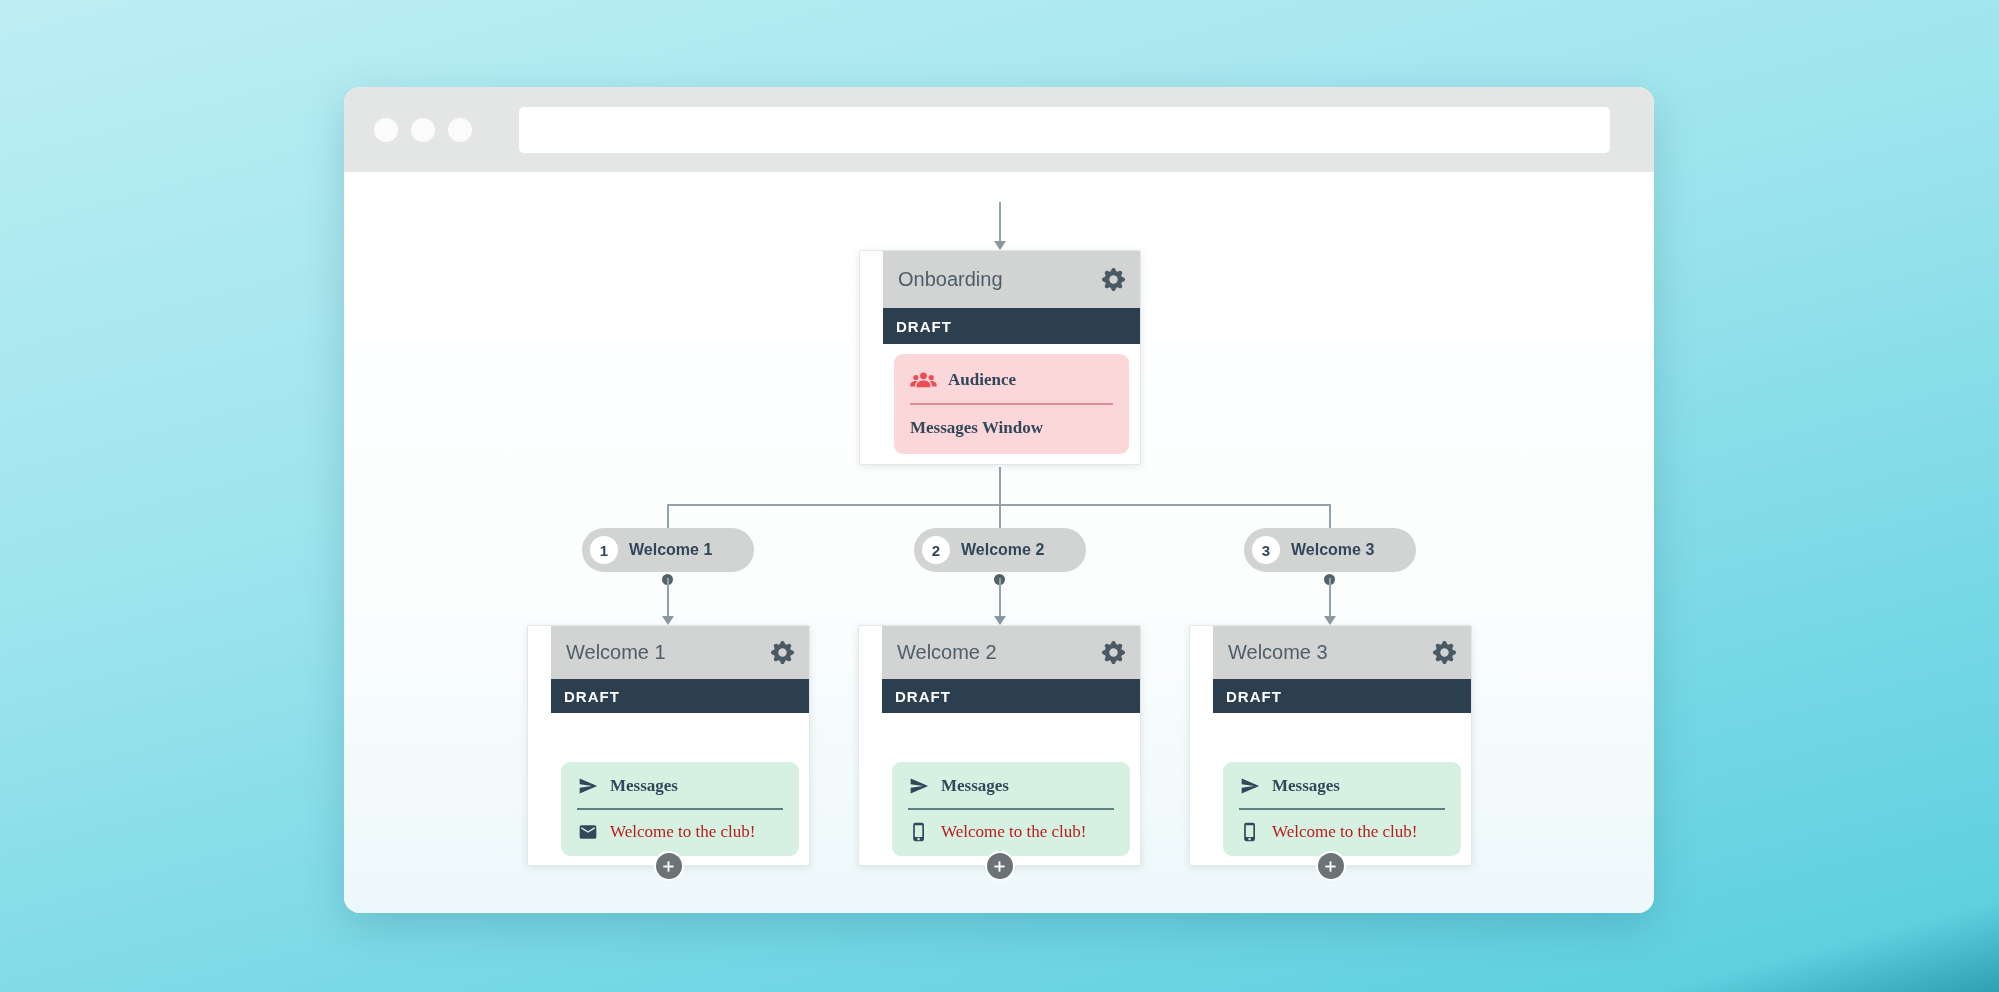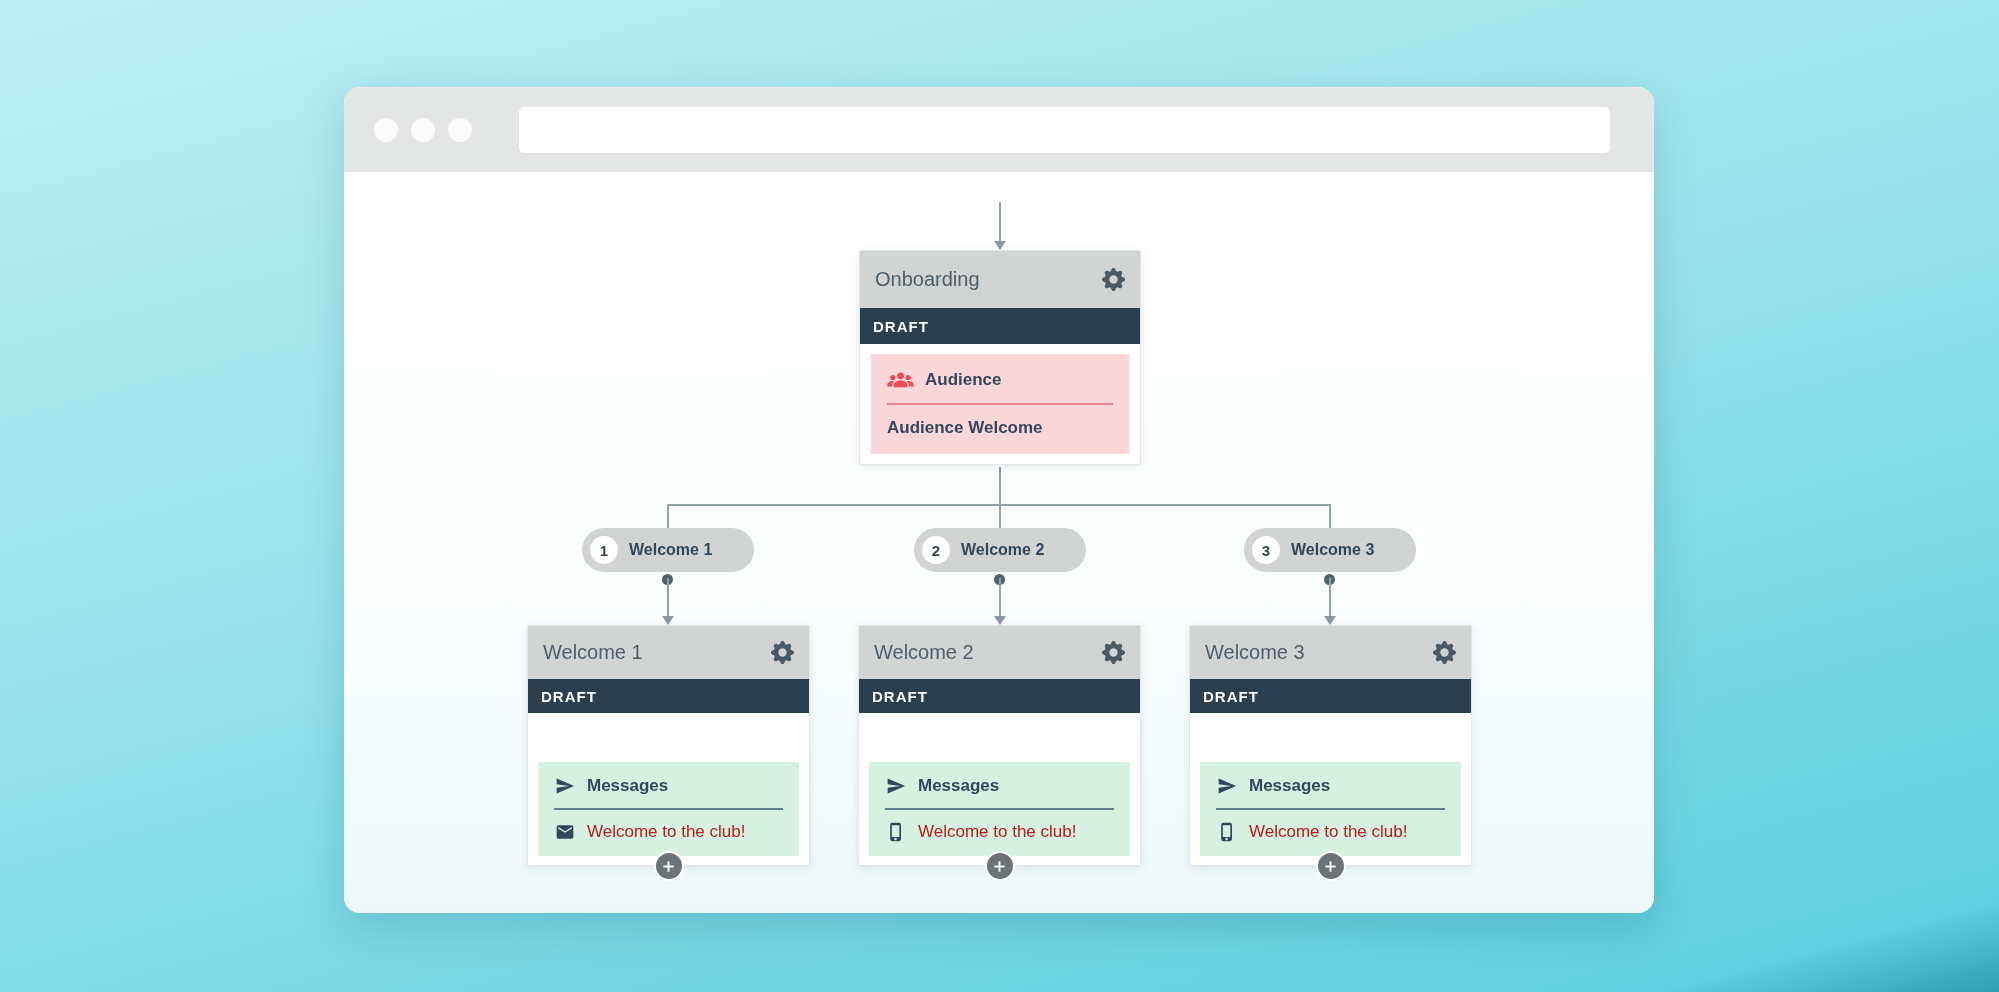--- a/index.html
+++ b/index.html
@@ -37,38 +37,39 @@
   .arrow-down {
     position: absolute; width: 0; height: 0;
     border-left: 6px solid transparent; border-right: 6px solid transparent;
     border-top: 9px solid #8a989f;
   }
   .node-dot { position: absolute; width: 11px; height: 11px; border-radius: 50%; background: #51636a; }
   
   .card {
     position: absolute; background: #fff; border: 1px solid #e4e7e9; border-radius: 2px;
     box-shadow: 0 2px 8px rgba(25, 50, 62, 0.10);
+    padding-left: 23px;
   }
   .card-header {
     height: 53px; background: #d2d3d3;
     display: flex; align-items: center; justify-content: space-between; padding: 0 15px;
   }
   .entry .card-header { height: 57px; }
   .card-title { font-size: 20px; color: #4e5e69; }
   .gear { width: 23px; height: 23px; cursor: pointer; display: inline-flex; }
   .gear svg { width: 100%; height: 100%; fill: #4a5a64; }
   .draft-bar {
     height: 34px; background: #2c3f4f; color: #fff;
     font-weight: 700; font-size: 15px; letter-spacing: 1px;
     display: flex; align-items: center; padding: 0 13px;
   }
   .entry .draft-bar { height: 36px; }
   .card-body { padding: 9px 10px 9px; }
   .entry .card-body { padding: 10px 11px 10px; }
-  .panel { padding: 14px 16px; border-radius: 1px; }
+  .panel { padding: 14px 16px; border-radius: 9px; font-family: Liberation Serif, serif; }
   .entry .panel { padding: 16px 16px; }
   .panel.pink { background: #fcd7d9; }
   .panel.green { background: #d6f1e2; margin-top: 40px; }
   .panel-head { display: flex; align-items: center; gap: 11px; font-weight: 700; font-size: 17px; color: #33475b; }
   .picon { width: 22px; height: 20px; display: inline-flex; align-items: center; flex: 0 0 auto; }
   .picon svg { width: 100%; height: 100%; fill: #33475b; }
   .pink .picon { width: 27px; }
   .pink .picon svg { fill: #ee4c55; }
   .divider { height: 2px; margin: 12px 0; }
   .entry .divider { margin: 13px 0; }
@@ -151,21 +152,21 @@
                     <circle cx="13" cy="5" r="3.3"></circle>
                     <path d="M13 9.4c-3.7 0-6.6 2-6.6 4.7v1.9h13.2v-1.9c0-2.7-2.9-4.7-6.6-4.7z"></path>
                     <path d="M5.6 10c-3 0-5.3 1.6-5.3 3.8v1.5h4.6v-.9c0-1.7.9-3.2 2.4-4.1-.5-.2-1.1-.3-1.7-.3z"></path>
                     <path d="M20.4 10c3 0 5.3 1.6 5.3 3.8v1.5h-4.6v-.9c0-1.7-.9-3.2-2.4-4.1.5-.2 1.1-.3 1.7-.3z"></path>
                   </svg>
               </span>
               <span>Audience</span>
             </div>
             <div class="divider"></div>
             <div class="panel-detail bold">
-              <span>Audience Welcome</span>
+              <span>Messages Window</span>
             </div>
           </div>
         </div>
       </div>
 
       <div class="pill" style="left:238px;top:356px;">
         <span class="pill-num">1</span>
         <span class="pill-label">Welcome 1</span>
       </div>
       <div class="pill" style="left:570px;top:356px;">

